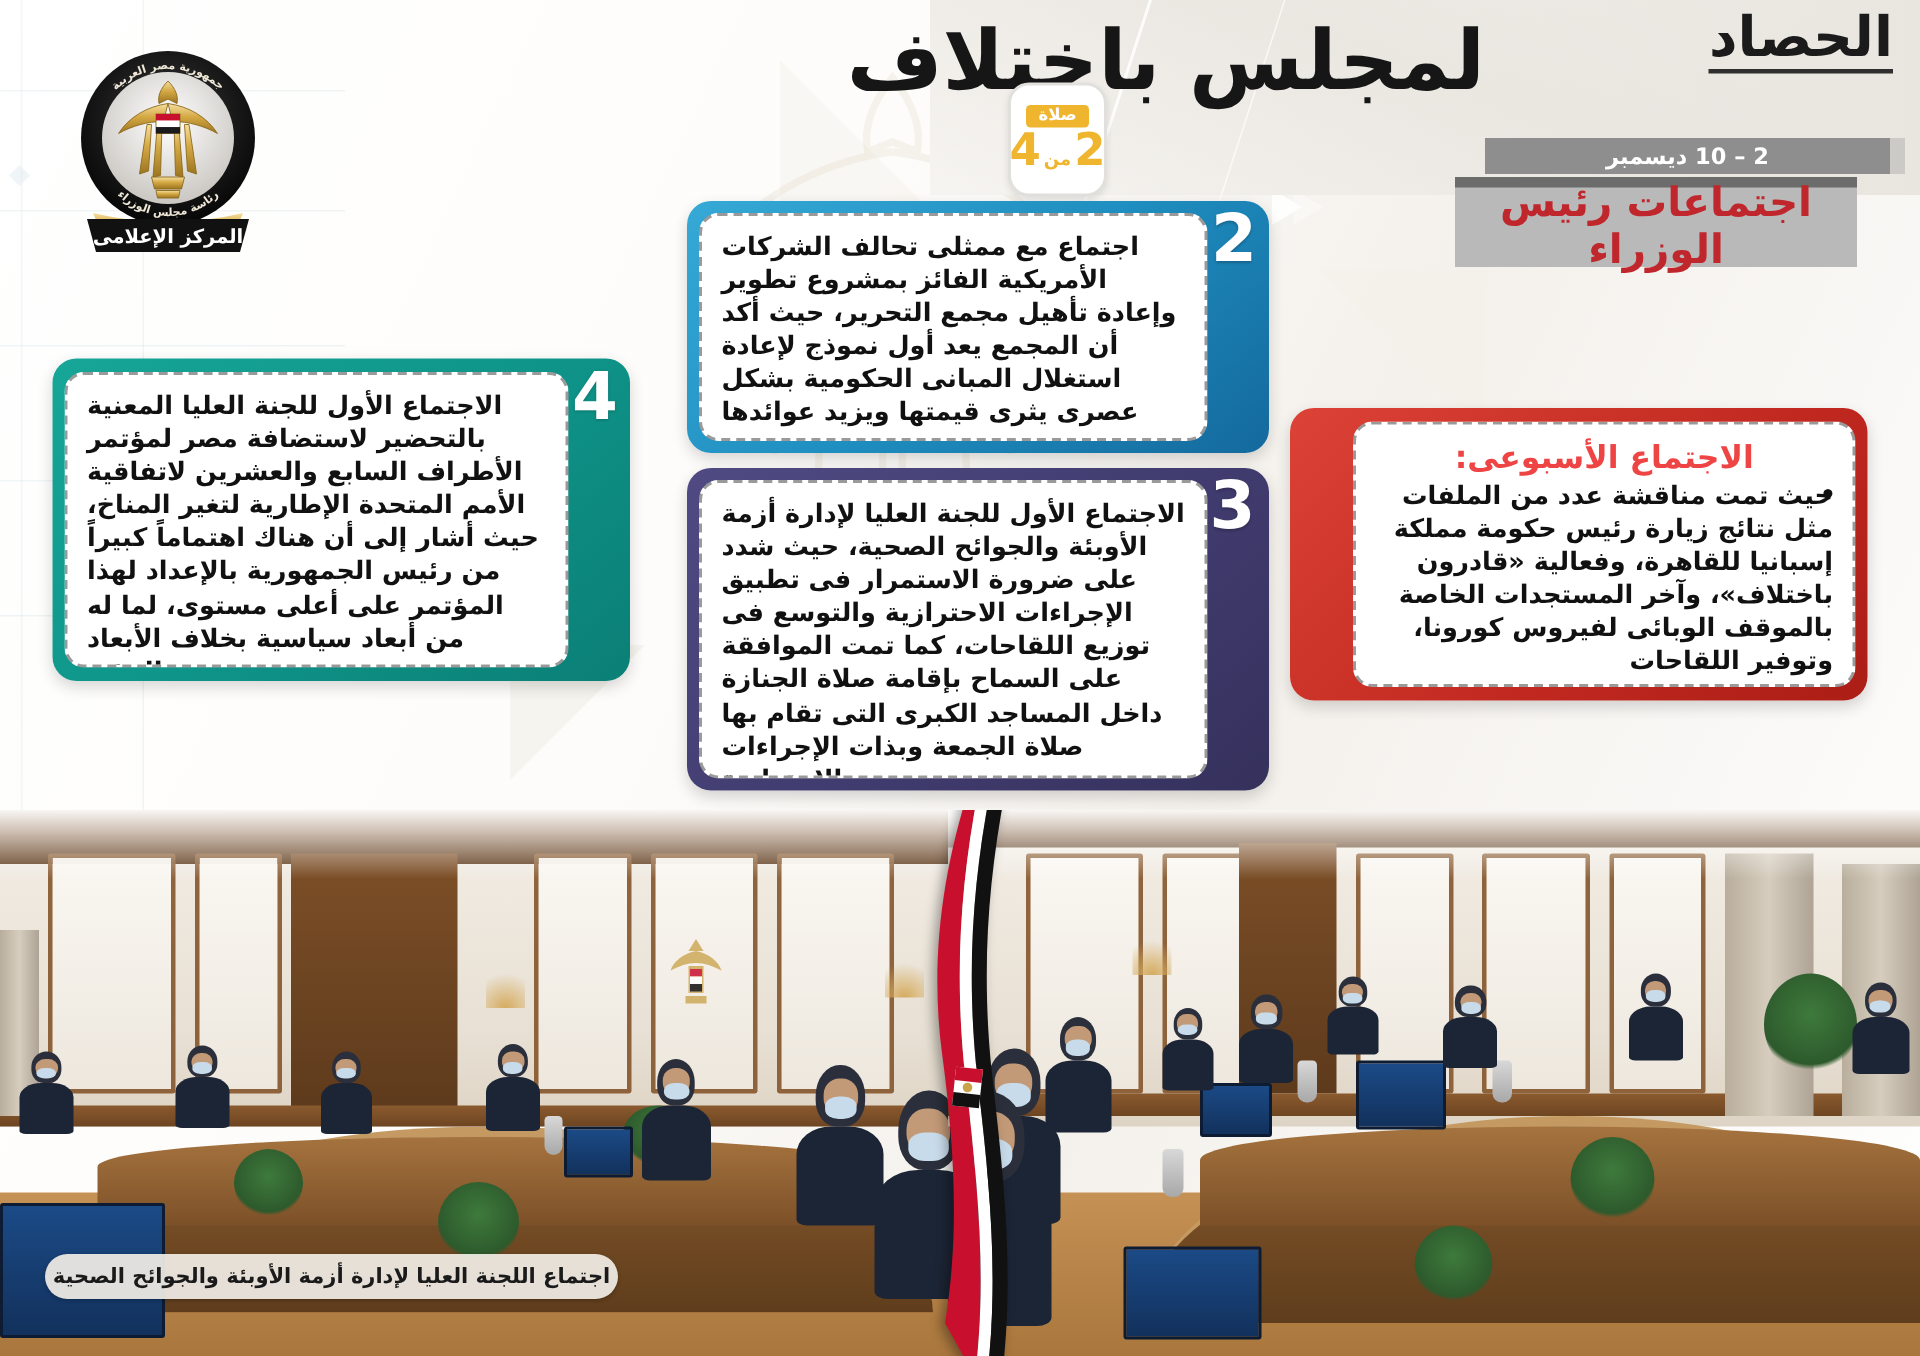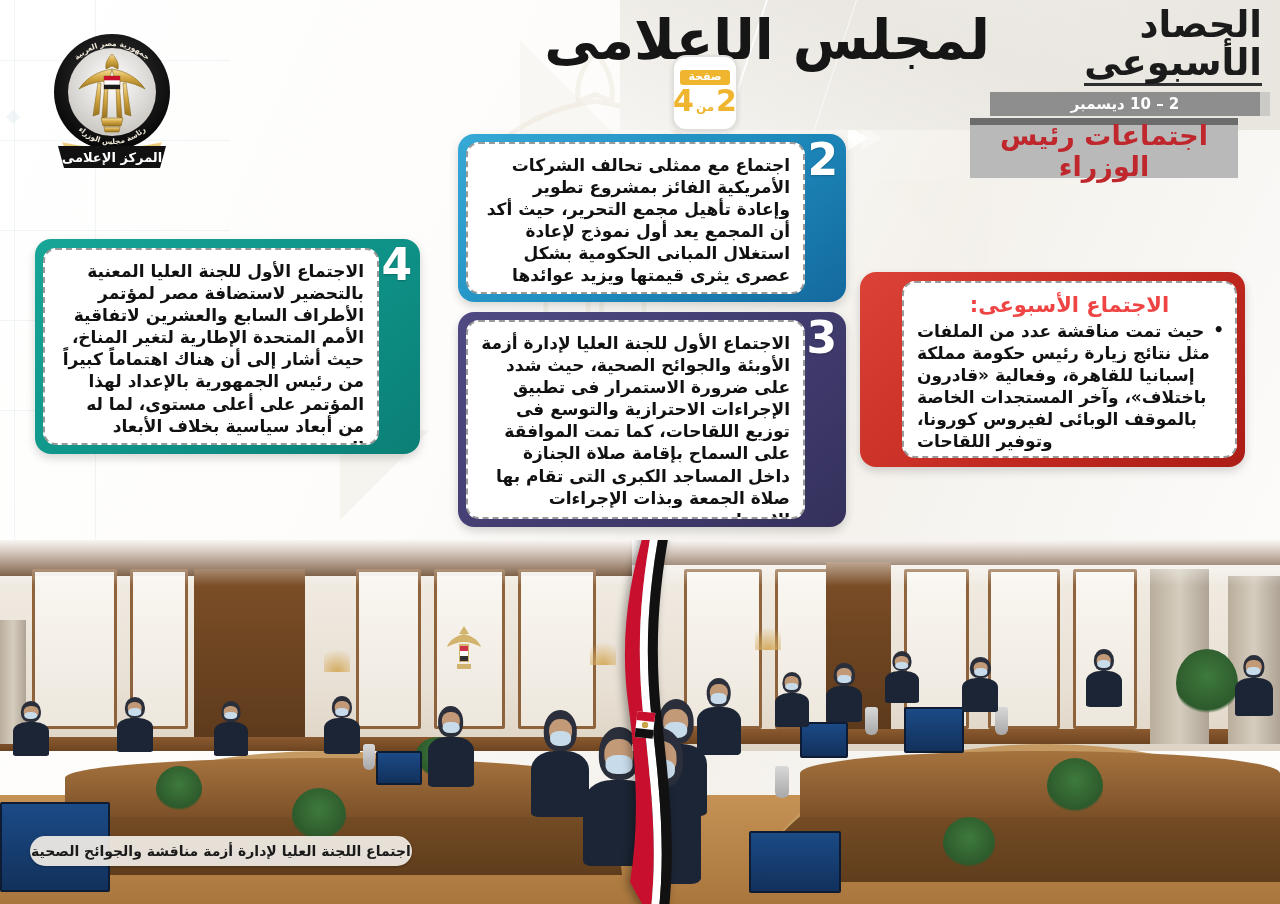--- a/index.html
+++ b/index.html
@@ -240,25 +240,25 @@
     font-size: 21px;
     font-weight: 700;
     color: #ef4444;
     text-align: center;
     margin-bottom: 3px;
   }
   .card-body {
     font-size: 17px;
     line-height: 1.30;
     color: #111111;
+    text-align: left;
+    font-weight: 600;
+  }
+  .card-body.bulleted {
     text-align: right;
-    font-weight: 600;
-  }
-  .card-body.bulleted {
-    text-align: left;
     position: relative;
   }
   .card-body.bulleted::before {
     content: "•";
     position: absolute;
     right: -2px; top: -1px;
     font-size: 17px;
     color: #111;
   }
 
@@ -481,32 +481,31 @@
 
     <div class="play-arrow" style="left:848px;top:126px;"></div>
     <div class="play-arrow" style="left:862px;top:126px;opacity:.35;"></div>
   </div>
 
   <div class="header-panel">
     <div class="header-diag"></div>
     <div class="header-diag2"></div>
   </div>
 
-  <div class="brand-main">لمجلس الإعلامى</div>
+  <div class="brand-main">لمجلس باختلاف</div>
 
   <div class="header-title-block">
     <span class="l1">الحصاد</span>
-    <span class="l2">الأسبوعى</span>
   </div>
 
   <div class="date-bar-shadow"></div>
   <div class="date-bar">2 – 10 ديسمبر</div>
 
   <div class="page-badge">
-    <span class="pb-cap">صفحة</span>
+    <span class="pb-cap">صلاة</span>
     <span class="pb-nums">
       <span class="pb-cur">2</span>
       <span class="pb-of">من</span>
       <span class="pb-tot">4</span>
     </span>
   </div>
 
   <svg class="logo" viewBox="0 0 140 156">
     <defs>
       <radialGradient id="discG" cx="50%" cy="40%" r="62%">
@@ -763,17 +762,17 @@
     <svg class="flag-divider" viewBox="0 0 96 400">
       <path d="M52 6 C40 70 36 130 44 200 C52 270 58 330 50 396 L30 360 C40 300 36 240 28 180 C20 120 28 60 46 4 Z" fill="#c8102e"></path>
       <path d="M60 6 C48 70 44 130 52 200 C60 270 66 330 58 396 L50 396 C58 330 52 270 44 200 C36 130 40 70 52 6 Z" fill="#ffffff"></path>
       <path d="M70 6 C58 70 54 130 62 200 C70 270 76 330 68 396 L58 396 C66 330 60 270 52 200 C44 130 48 70 60 6 Z" fill="#111111"></path>
       <rect x="36" y="190" width="18" height="26" fill="#ffffff" transform="rotate(6 45 203)"></rect>
       <rect x="36" y="190" width="18" height="9" fill="#c8102e" transform="rotate(6 45 203)"></rect>
       <rect x="36" y="207" width="18" height="9" fill="#111111" transform="rotate(6 45 203)"></rect>
       <circle cx="45" cy="203" r="3.2" fill="#c9a24a"></circle>
     </svg>
 
-    <div class="caption caption-left">اجتماع اللجنة العليا لإدارة أزمة مناقشة والجوائح الصحية</div>
+    <div class="caption caption-left">اجتماع اللجنة العليا لإدارة أزمة الأوبئة والجوائح الصحية</div>
 
   </div>
 
 </div>
 
 </body></html>

